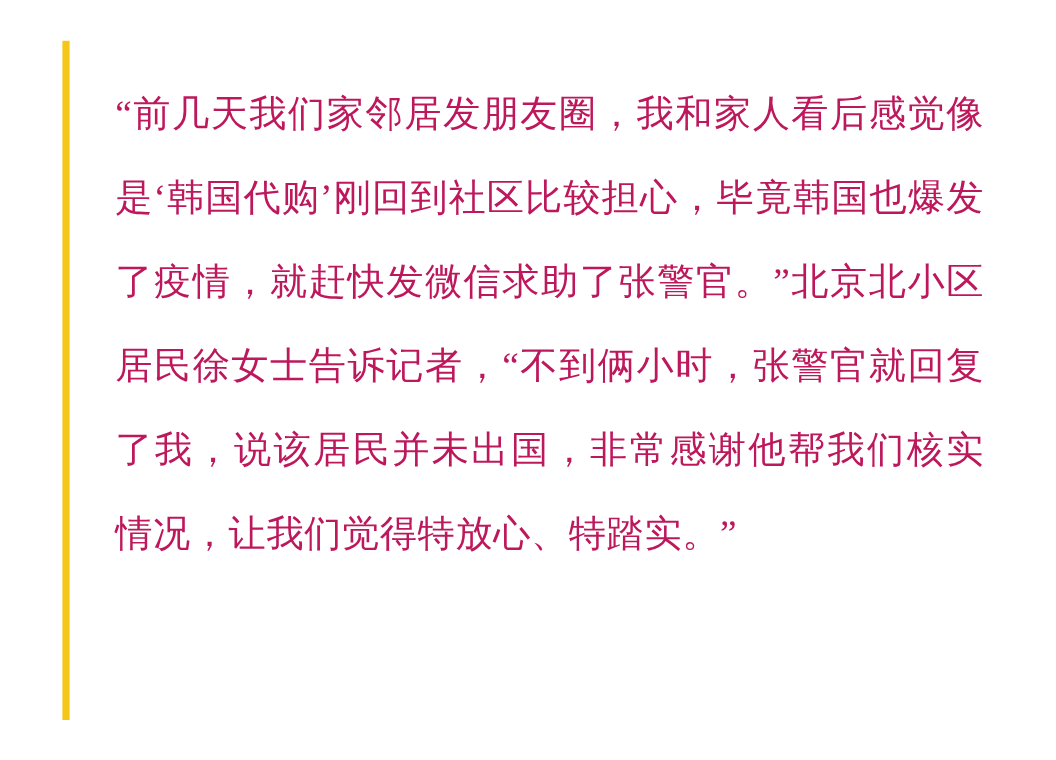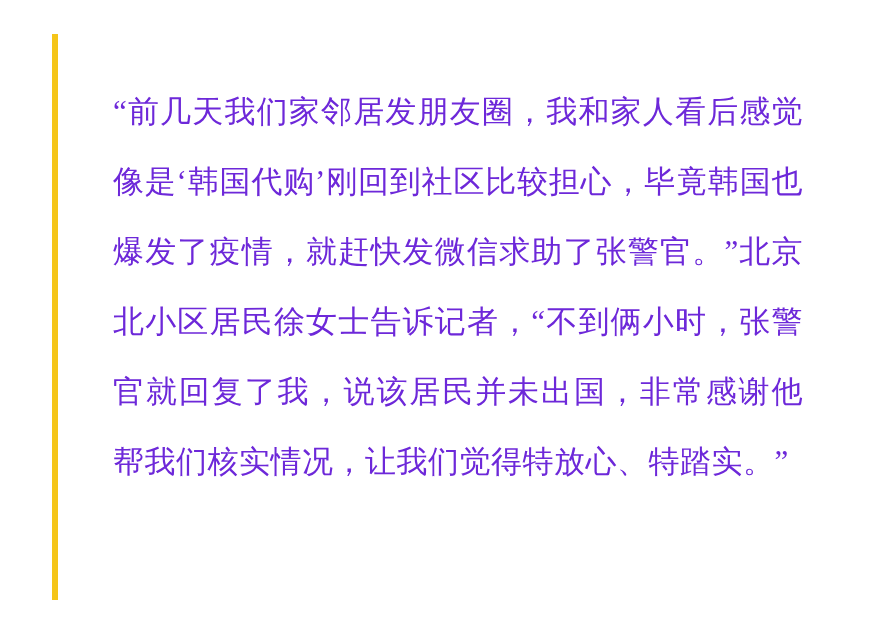--- a/index.html
+++ b/index.html
@@ -31,26 +31,26 @@
   .quote-block {
     position: absolute;
     left: 96px;
     top: 60px;
     width: 724px;
   }
   .quote-text {
     font-family: "Liberation Serif", "DejaVu Serif", serif;
     font-size: 31px;
     line-height: 70px;
-    color: #6d28d9;
+    color: #be185d;
     letter-spacing: 0.5px;
     text-align: justify;
     white-space: pre-wrap;
     word-break: break-all;
-    margin: 17px;
+    margin: 0;
   }
 </style>
 </head>
 <body>
 
 <div class="page">
   <div class="accent-bar"></div>
   <div class="quote-block">
     <p class="quote-text">“前几天我们家邻居发朋友圈，我和家人看后感觉像是‘韩国代购’刚回到社区比较担心，毕竟韩国也爆发了疫情，就赶快发微信求助了张警官。”北京北小区居民徐女士告诉记者，“不到俩小时，张警官就回复了我，说该居民并未出国，非常感谢他帮我们核实情况，让我们觉得特放心、特踏实。”</p>
   </div>

